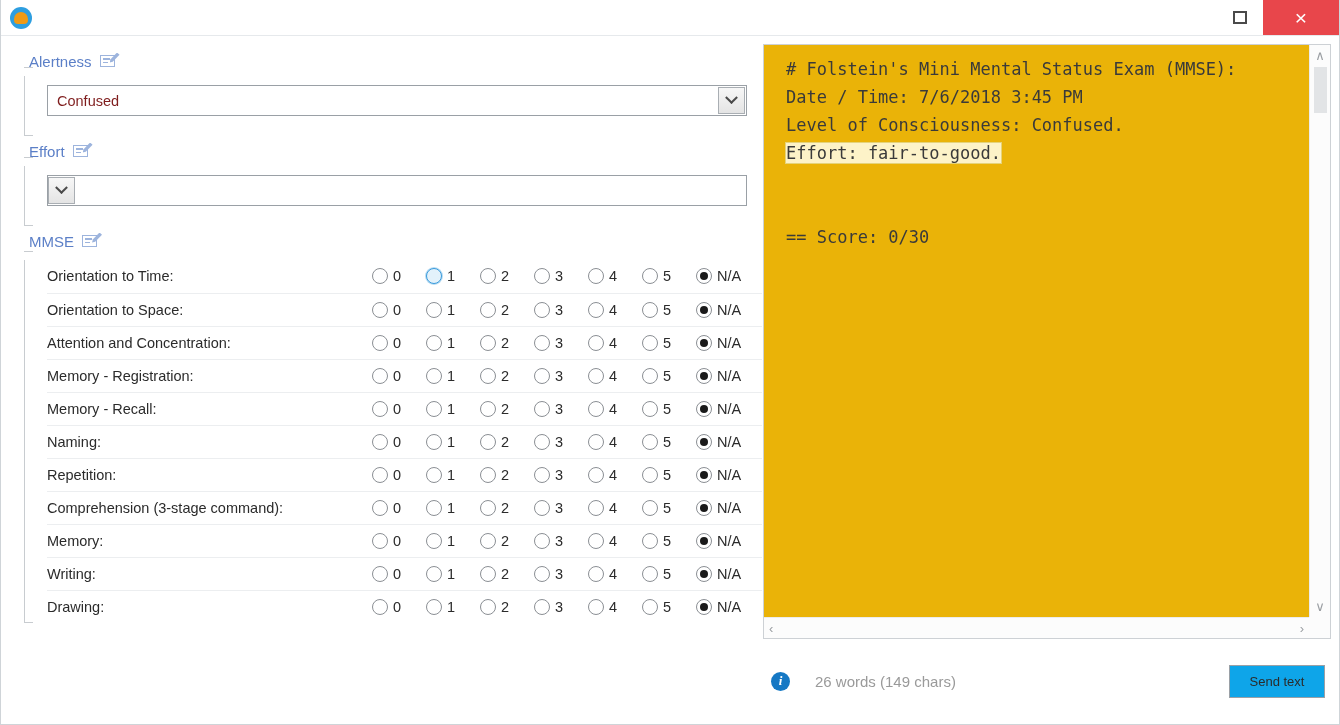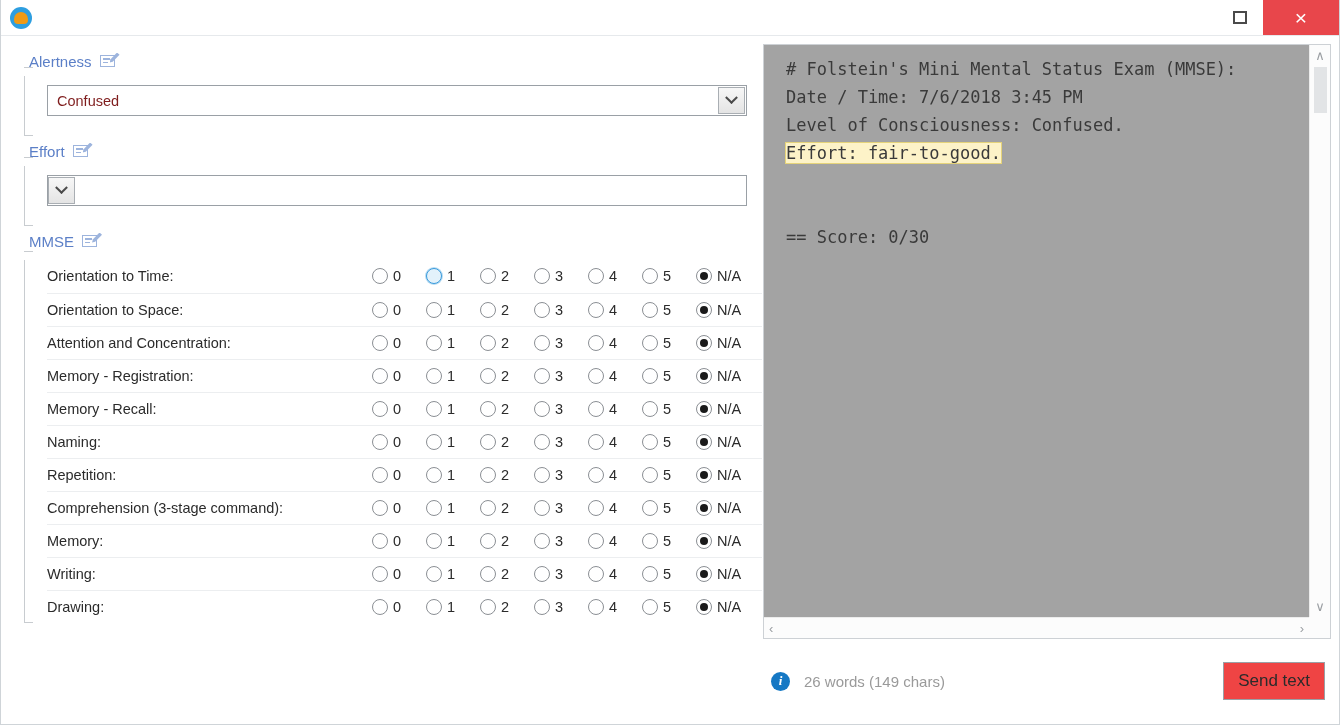--- a/index.html
+++ b/index.html
@@ -252,21 +252,21 @@
     position: absolute;
     left: 762px; top: 8px;
     width: 568px;
     height: 672px;
   }
   .text-box {
     position: relative;
     width: 568px;
     height: 595px;
     border: 1px solid #cdd1d5;
-    background: #a3a3a3;
+    background: #eab308;
     overflow: hidden;
   }
   .text-content {
     position: absolute;
     left: 0; top: 0; right: 22px; bottom: 22px;
     padding: 10px 0 0 22px;
     font-family: "DejaVu Sans Mono", "Liberation Mono", monospace;
     font-size: 17px;
     line-height: 28px;
     color: #3a3a3a;
@@ -336,32 +336,32 @@
     font-weight: bold;
     font-style: italic;
     display: flex;
     align-items: center;
     justify-content: center;
     font-family: "Liberation Serif", serif;
     flex: 0 0 auto;
     margin-left: 8px;
   }
   .word-count {
-    margin-left: 14px;
+    margin-left: 25px;
     font-size: 15px;
     color: #9a9a9a;
   }
   .send-btn {
     margin-left: auto;
     margin-right: 6px;
     padding: 8px 14px;
     min-width: 96px;
     border: 1px solid #9aa0a6;
-    background: #ef4444;
-    font-size: 17px;
+    background: #0ea5e9;
+    font-size: 13px;
     color: #2b2b2b;
     font-family: "Liberation Sans", sans-serif;
   }
 </style>
 </head>
 <body>
 
 <div class="window">
 
   <div class="titlebar">

